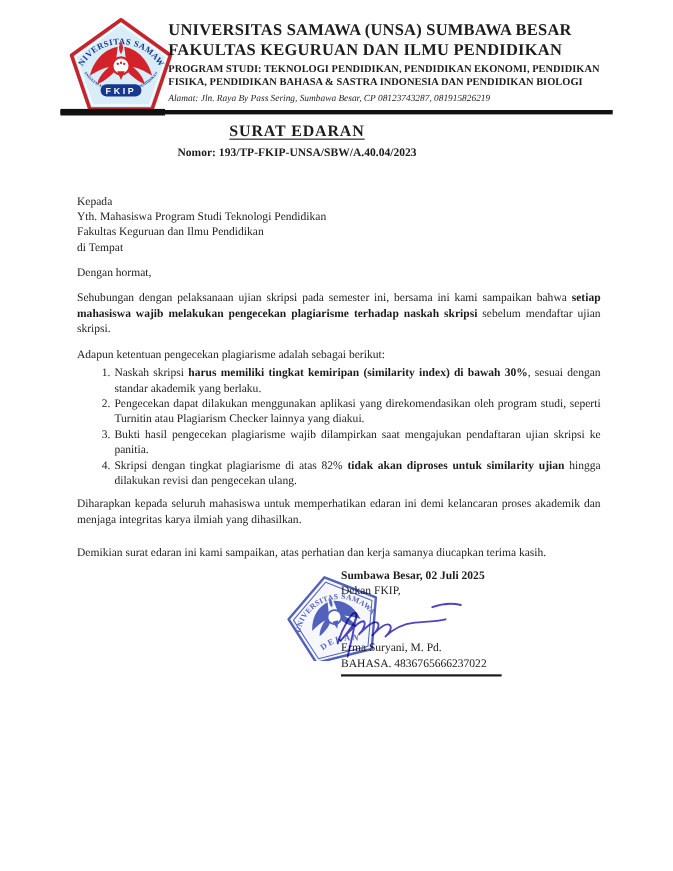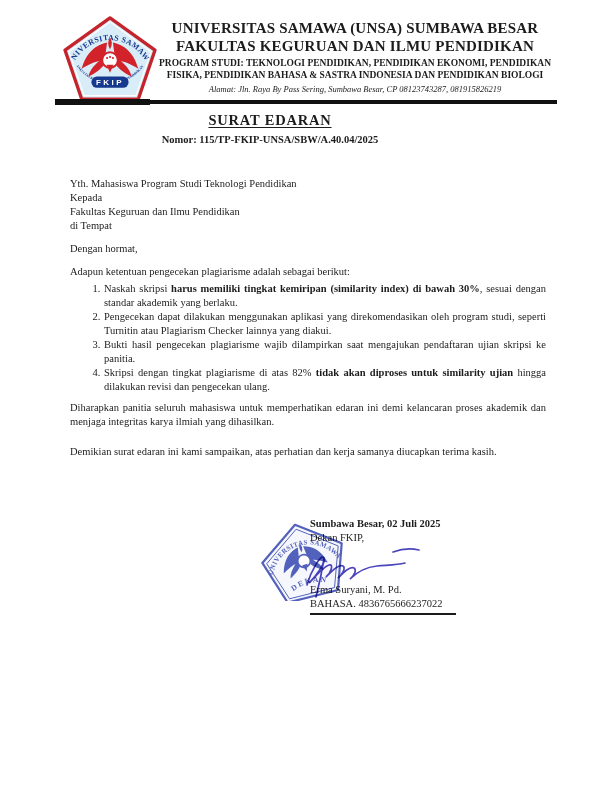--- a/index.html
+++ b/index.html
@@ -8,21 +8,21 @@
     width:612px;height:792px;
     background:#ffffff;
     font-family:"Liberation Serif", serif;
     color:#1c1c1c;
     overflow:hidden;
     margin:0 auto;
   }
   
   .header{position:absolute;left:55px;top:14px;width:502px;height:84px;}
   .logo{position:absolute;left:6px;top:2px;width:98px;height:86px;}
-  .header-text{position:absolute;left:98px;right:0;top:5px;text-align:center;}
+  .header-text{position:absolute;left:98px;right:0;top:5px;}
   .hl-univ{font-size:15px;font-weight:bold;line-height:18px;letter-spacing:.2px;}
   .hl-fac{font-size:15px;font-weight:bold;line-height:18px;letter-spacing:.2px;}
   .hl-prog{font-size:9.5px;font-weight:bold;line-height:11.5px;margin-top:3px;}
   .hl-addr{font-size:8.5px;font-weight:normal;font-style:italic;margin-top:2.5px;}
   .rule{position:absolute;left:55px;top:100px;width:502px;height:4px;background:#111;}
   .rule-thick{position:absolute;left:0px;top:-1px;width:95px;height:6px;background:#111;}
   
   .title-block{position:absolute;left:0;top:112px;width:540px;text-align:center;}
   .t-head{font-size:14.5px;font-weight:bold;letter-spacing:.8px;text-decoration:underline;text-underline-offset:2px;}
   .t-num{font-size:10.5px;font-weight:bold;margin-top:4px;line-height:13px;}
@@ -88,45 +88,46 @@
       <div class="hl-addr">Alamat: Jln. Raya By Pass Sering, Sumbawa Besar, CP 08123743287, 081915826219</div>
     </div>
   </div>
 
   <div class="rule">
     <div class="rule-thick"></div>
   </div>
 
   <div class="title-block">
     <div class="t-head">SURAT EDARAN</div>
-    <div class="t-num">Nomor: 115/TP-FKIP-UNSA/SBW/A.40.04/2025</div>
+    <div class="t-num">Nomor: 193/TP-FKIP-UNSA/SBW/A.40.04/2023</div>
   </div>
 
   <div class="content">
 
     <div class="recipient">
+      <div class="para-tight">Kepada</div>
       <div class="para-tight">Yth. Mahasiswa Program Studi Teknologi Pendidikan</div>
-      <div class="para-tight">Kepada</div>
       <div class="para-tight">Fakultas Keguruan dan Ilmu Pendidikan</div>
       <div class="para-tight">di Tempat</div>
     </div>
 
     <div class="salutation">Dengan hormat,</div>
 
+    <p class="para"><span>Sehubungan dengan pelaksanaan ujian skripsi pada semester ini, bersama ini kami sampaikan bahwa </span><span class="b">setiap mahasiswa wajib melakukan pengecekan plagiarisme terhadap naskah skripsi</span><span> sebelum mendaftar ujian skripsi.</span></p>
 
     <p class="para" style="margin-bottom:0;">Adapun ketentuan pengecekan plagiarisme adalah sebagai berikut:</p>
 
     <ol class="rules">
       <li><span>Naskah skripsi </span><span class="b">harus memiliki tingkat kemiripan (similarity index) di bawah 30%</span><span>, sesuai dengan standar akademik yang berlaku.</span></li>
       <li><span>Pengecekan dapat dilakukan menggunakan aplikasi yang direkomendasikan oleh program studi, seperti Turnitin atau Plagiarism Checker lainnya yang diakui.</span><span class="b"></span><span></span></li>
       <li><span>Bukti hasil pengecekan plagiarisme wajib dilampirkan saat mengajukan pendaftaran ujian skripsi ke panitia.</span><span class="b"></span><span></span></li>
       <li><span>Skripsi dengan tingkat plagiarisme di atas 82% </span><span class="b">tidak akan diproses untuk similarity ujian</span><span> hingga dilakukan revisi dan pengecekan ulang.</span></li>
     </ol>
 
-    <p class="para closing1">Diharapkan panitia seluruh mahasiswa untuk memperhatikan edaran ini demi kelancaran proses akademik dan menjaga integritas karya ilmiah yang dihasilkan.</p>
+    <p class="para closing1">Diharapkan kepada seluruh mahasiswa untuk memperhatikan edaran ini demi kelancaran proses akademik dan menjaga integritas karya ilmiah yang dihasilkan.</p>
     <p class="para closing2">Demikian surat edaran ini kami sampaikan, atas perhatian dan kerja samanya diucapkan terima kasih.</p>
   </div>
 
   <div class="sig-block">
     <div class="sig-date">Sumbawa Besar, 02 Juli 2025</div>
     <div>Dekan FKIP,</div>
     <div class="sig-space"></div>
     <div>Erma Suryani, M. Pd.</div>
     <div class="sig-id-wrap">BAHASA. 4836765666237022</div>
   </div>

